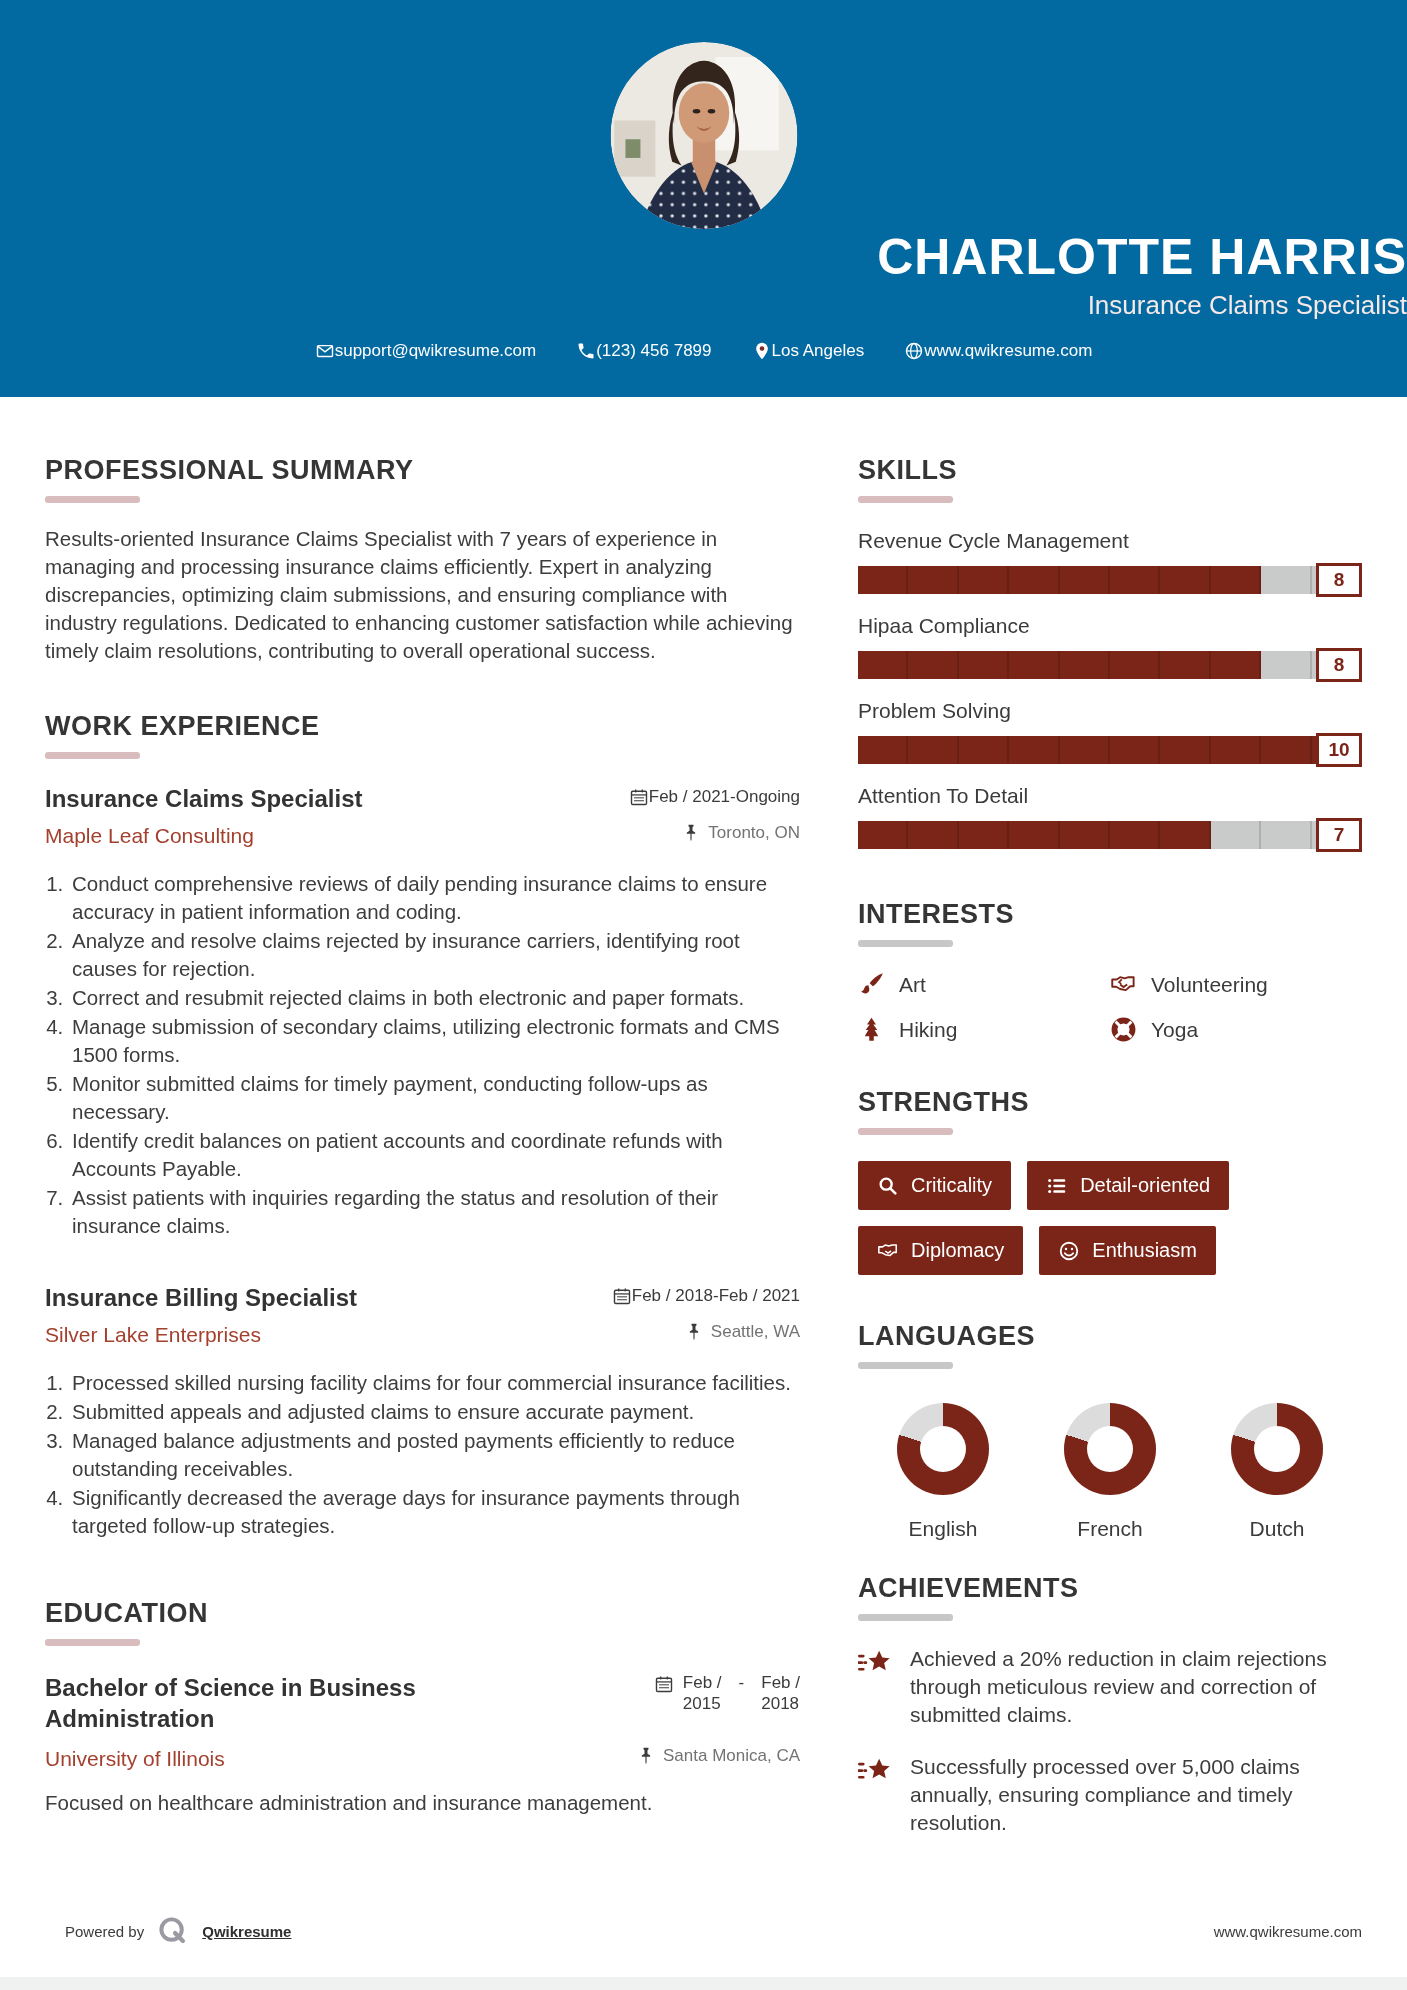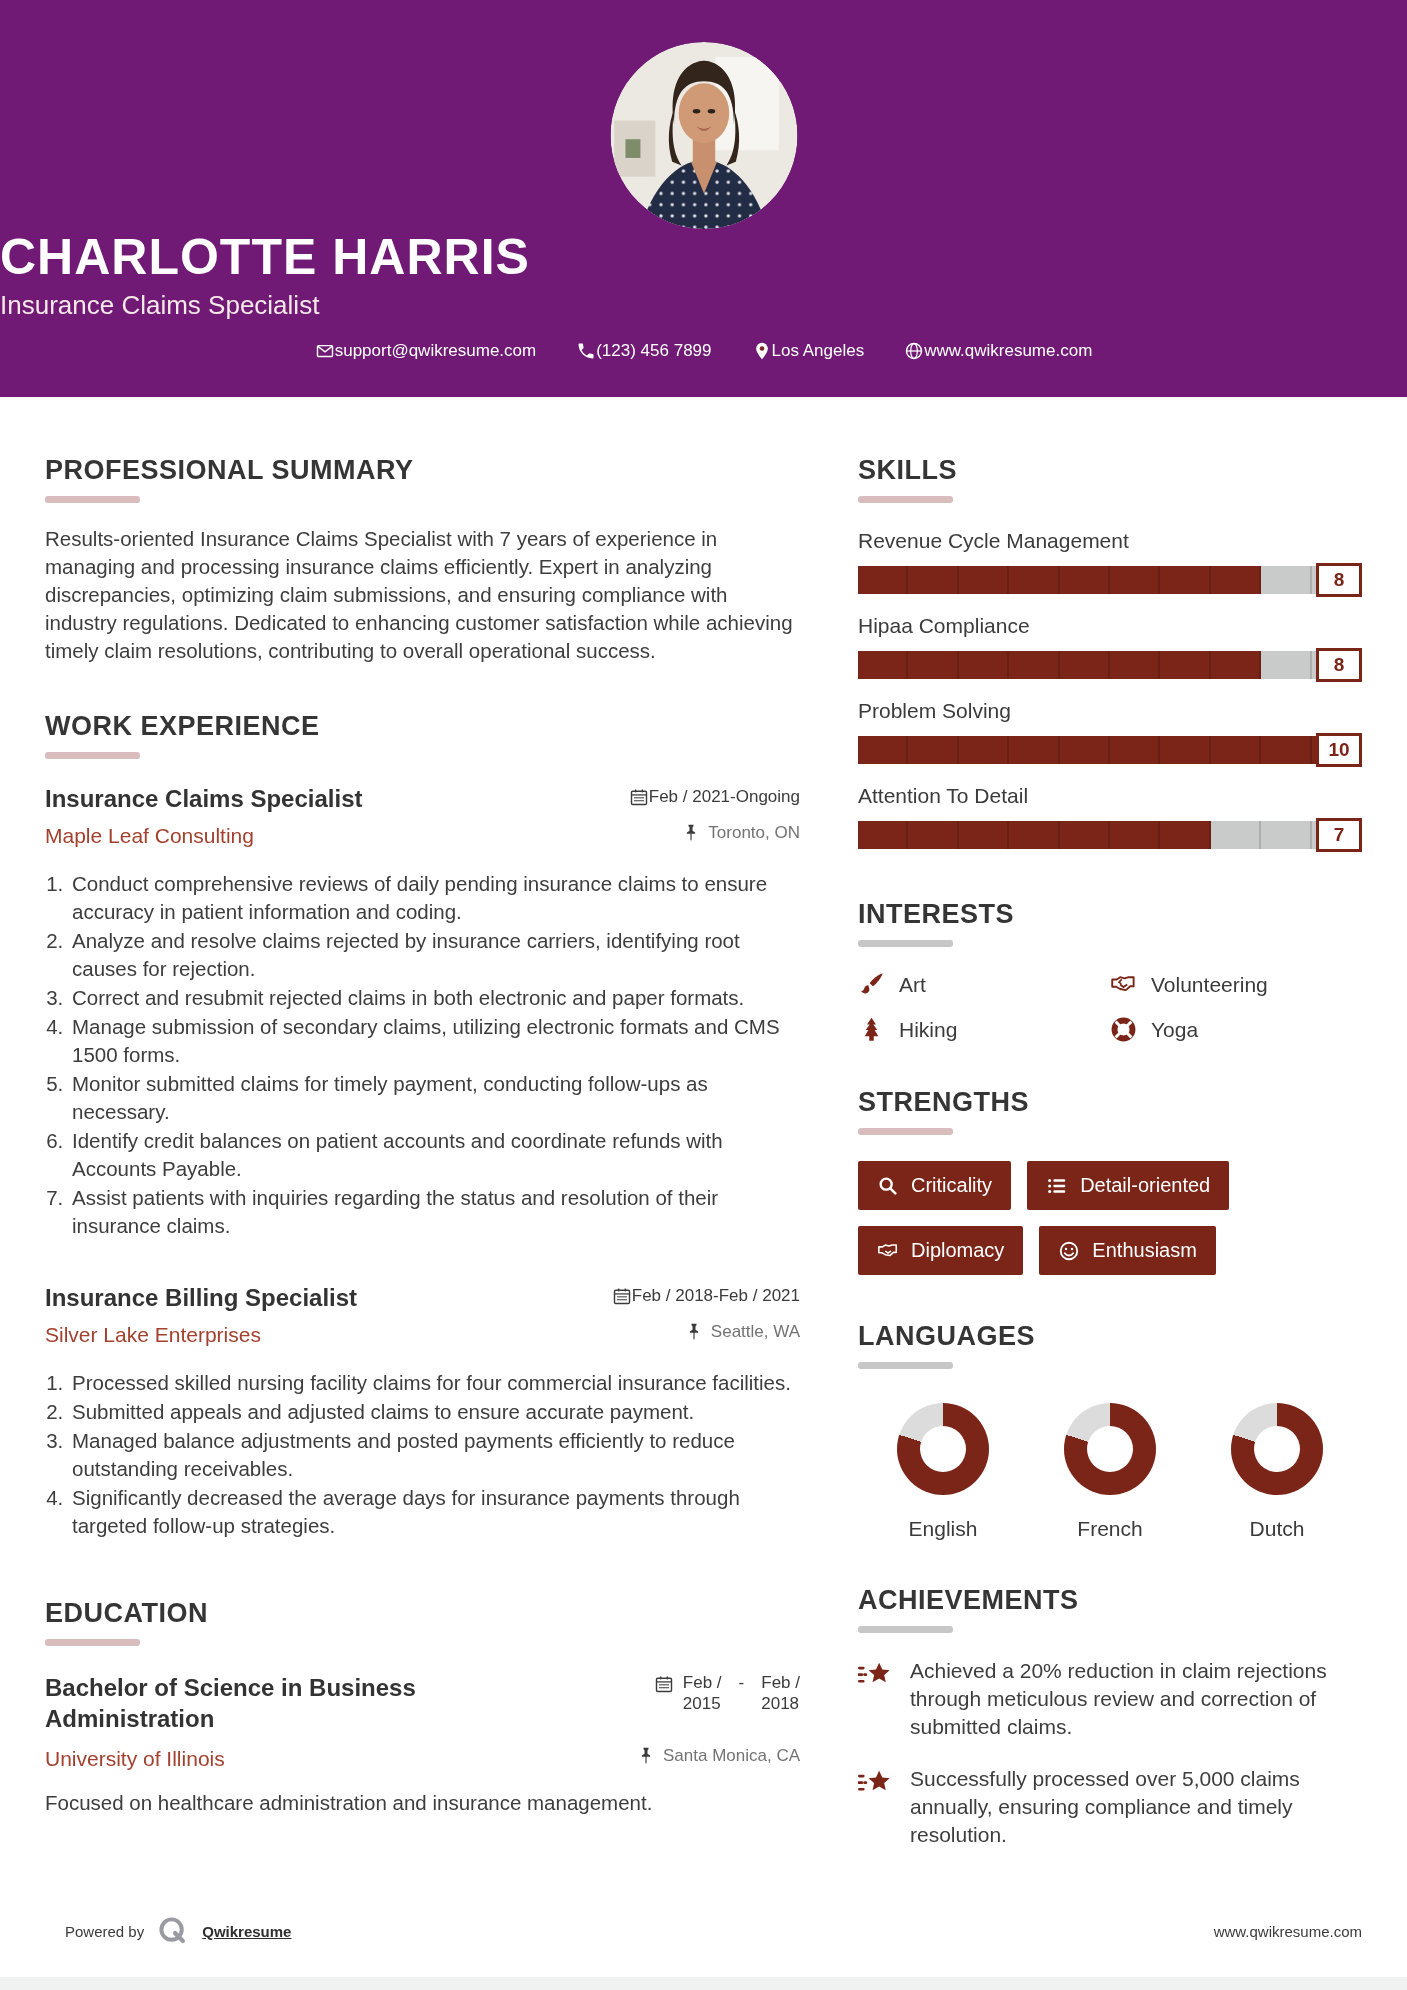--- a/index.html
+++ b/index.html
@@ -1,21 +1,21 @@
 <!DOCTYPE html>
 <html><head>
 <meta charset="utf-8">
 <style>
   * { margin:0; padding:0; box-sizing:border-box; }
   html,body { background:#ffffff; }
   body { font-family:"Liberation Sans", sans-serif; color:#3b3b3b; }
   .page { position:relative; width:1407px; height:1990px; margin:0 auto; background:#fff; overflow:hidden; }
 
   
-  .header { position:relative; height:397px; background:#701a75; text-align:left; }
+  .header { position:relative; height:397px; background:#0369a1; text-align:right; }
   .avatar-wrap { position:absolute; top:42px; left:50%; transform:translateX(-50%);
                  width:187px; height:187px; border-radius:50%; overflow:hidden; }
   .name { position:absolute; top:228px; width:100%; color:#fff; font-size:50px; font-weight:700; letter-spacing:1px; }
   .subtitle { position:absolute; top:290px; width:100%; color:#f6e9e7; font-size:26px; font-weight:400; }
   .contact-row { position:absolute; top:341px; width:100%; display:flex; justify-content:center; align-items:center;
                  gap:14px; color:#fff; font-size:17px; }
   .contact-item { display:flex; align-items:center; margin:0 13px; }
   .cicon { width:20px; height:20px; display:inline-block; }
 
   
@@ -400,21 +400,21 @@
               <circle cx="12" cy="12" r="9" fill="none" stroke="currentColor" stroke-width="2"></circle>
               <circle cx="8.7" cy="9.8" r="1.3" fill="currentColor"></circle>
               <circle cx="15.3" cy="9.8" r="1.3" fill="currentColor"></circle>
               <path d="M7.5 14.5c1.2 1.6 2.7 2.4 4.5 2.4s3.3-.8 4.5-2.4" fill="none" stroke="currentColor" stroke-width="2" stroke-linecap="round"></path>
             </svg>
             <span>Enthusiasm</span>
           </div>
         </div>
       </section>
 
-      <section style="margin-bottom:44px;">
+      <section style="margin-bottom:32px;">
         <div class="sec-title">LANGUAGES</div>
         <div class="sec-underline gray"></div>
         <div class="lang-row">
           <div class="lang">
             <div class="donut" style="--p: 80;"></div>
             <div class="lang-label">English</div>
           </div>
           <div class="lang">
             <div class="donut" style="--p: 80;"></div>
             <div class="lang-label">French</div>

